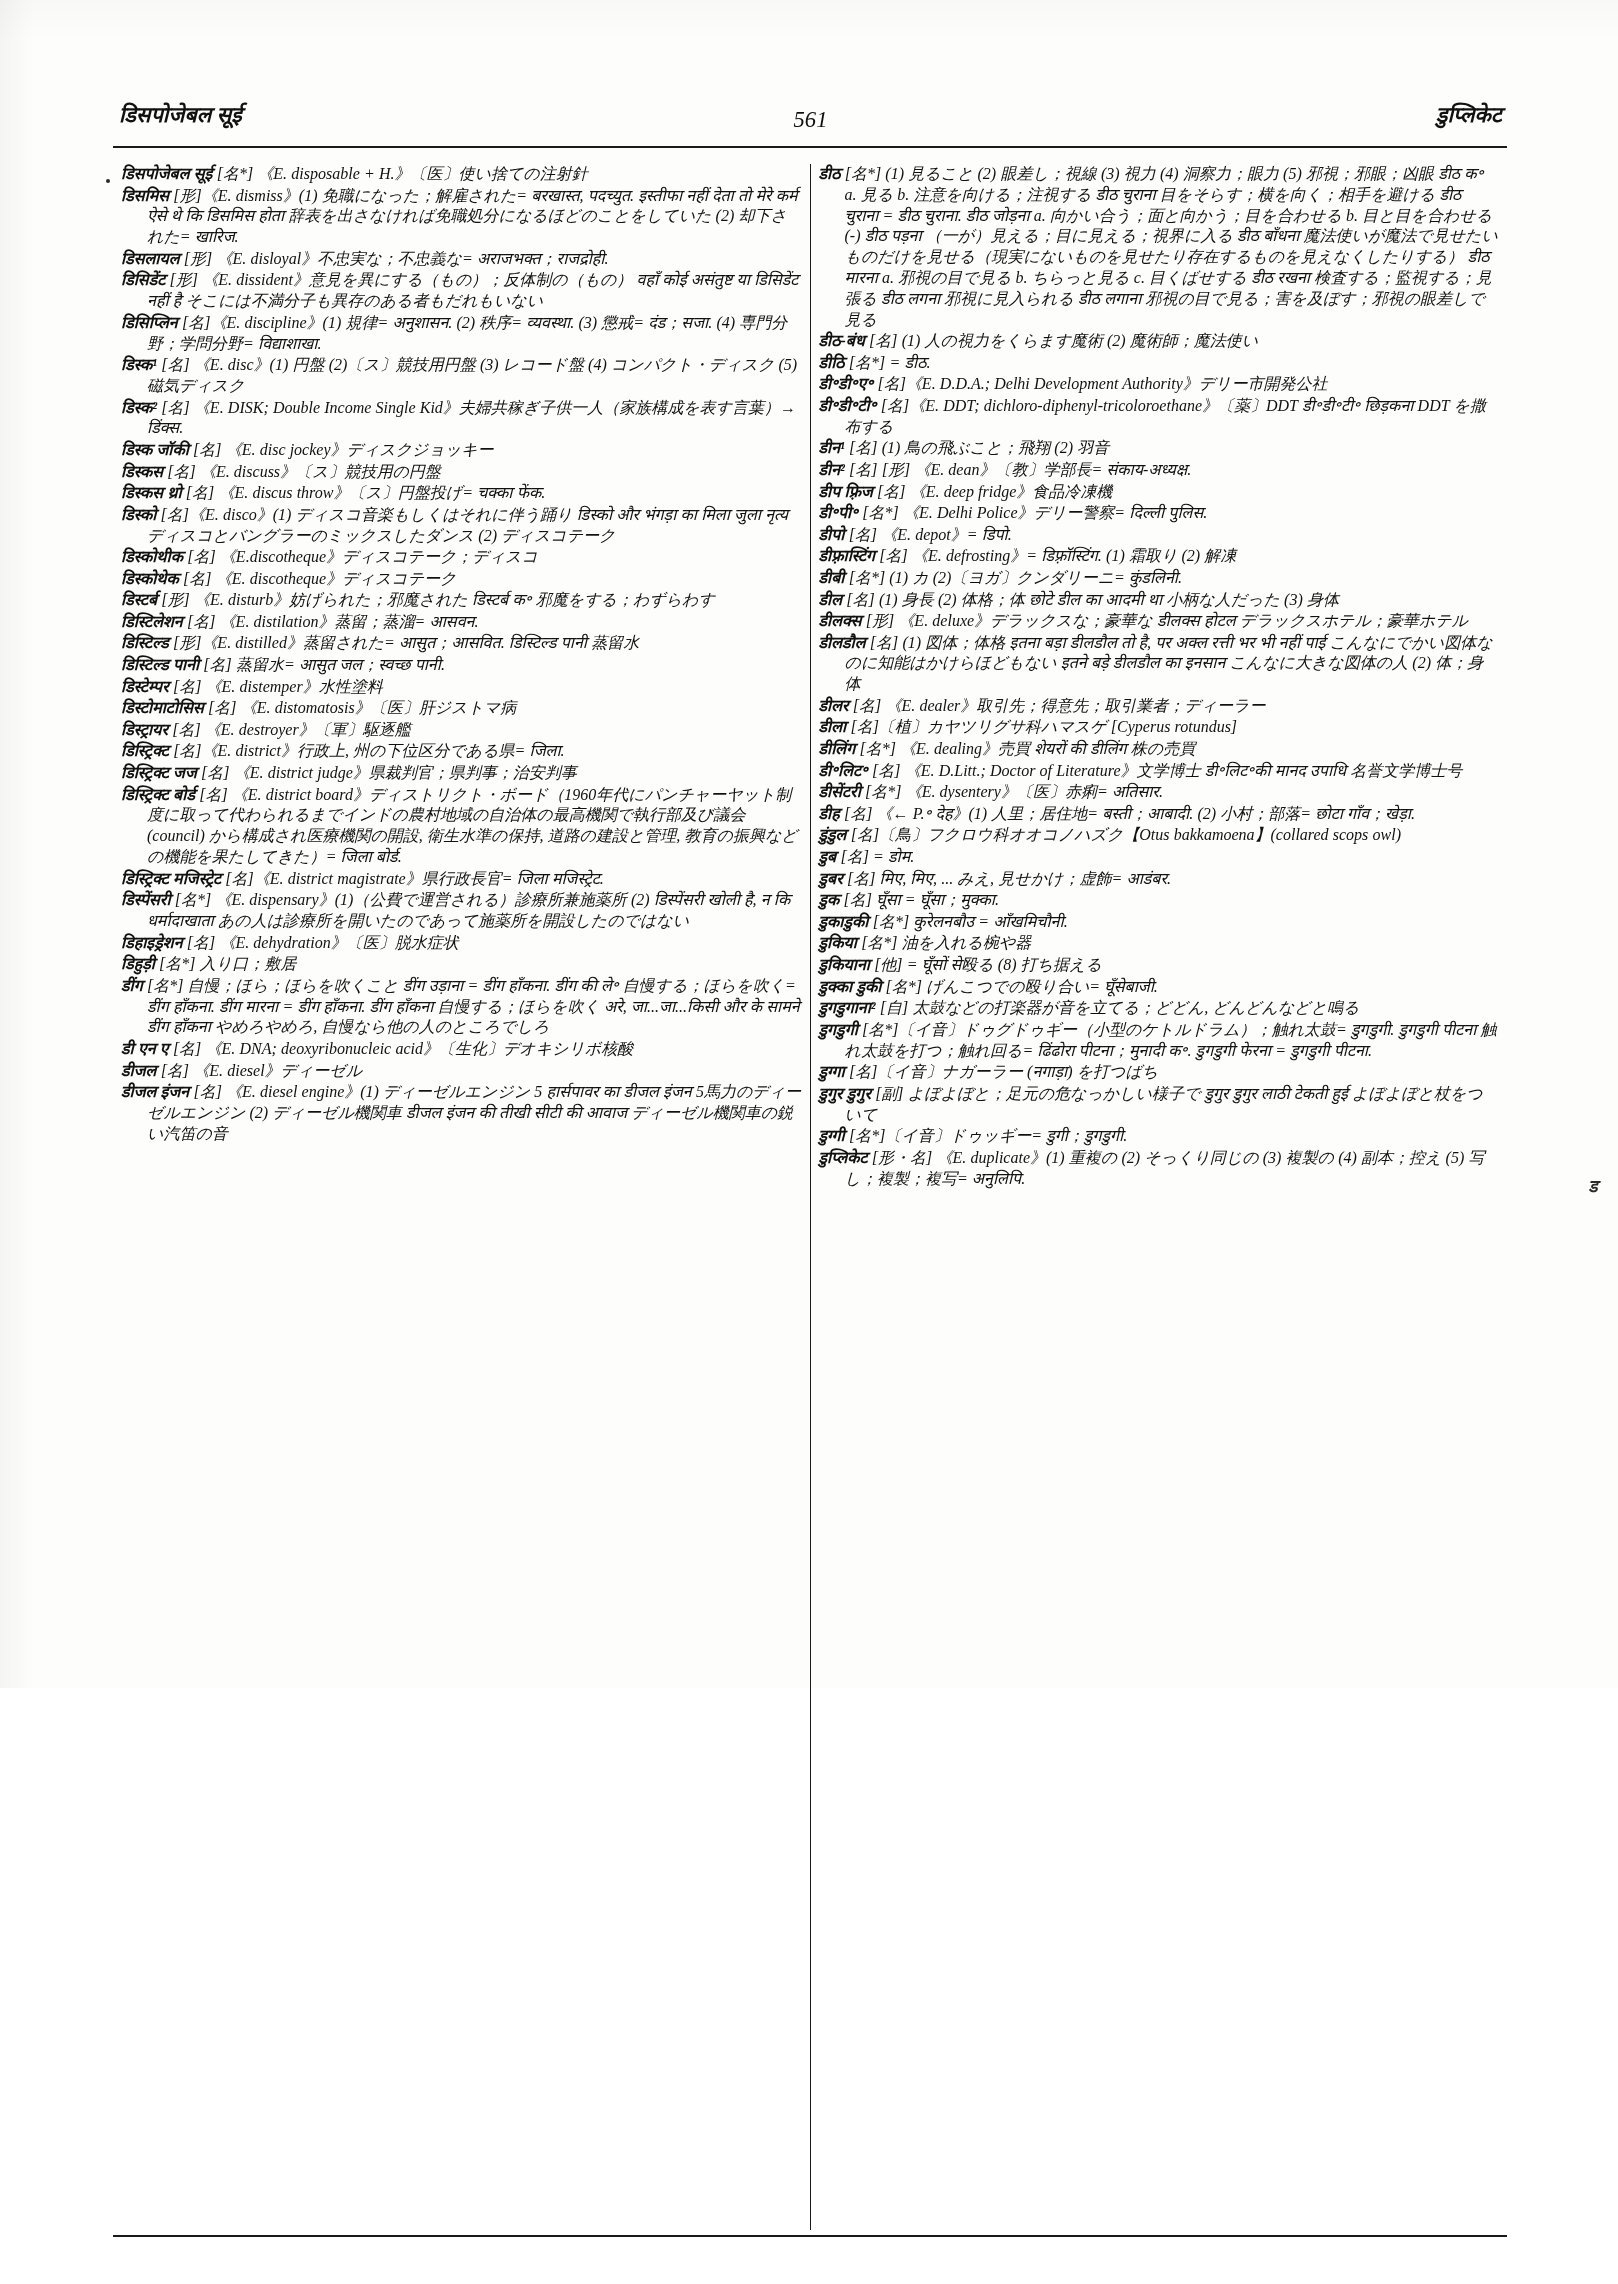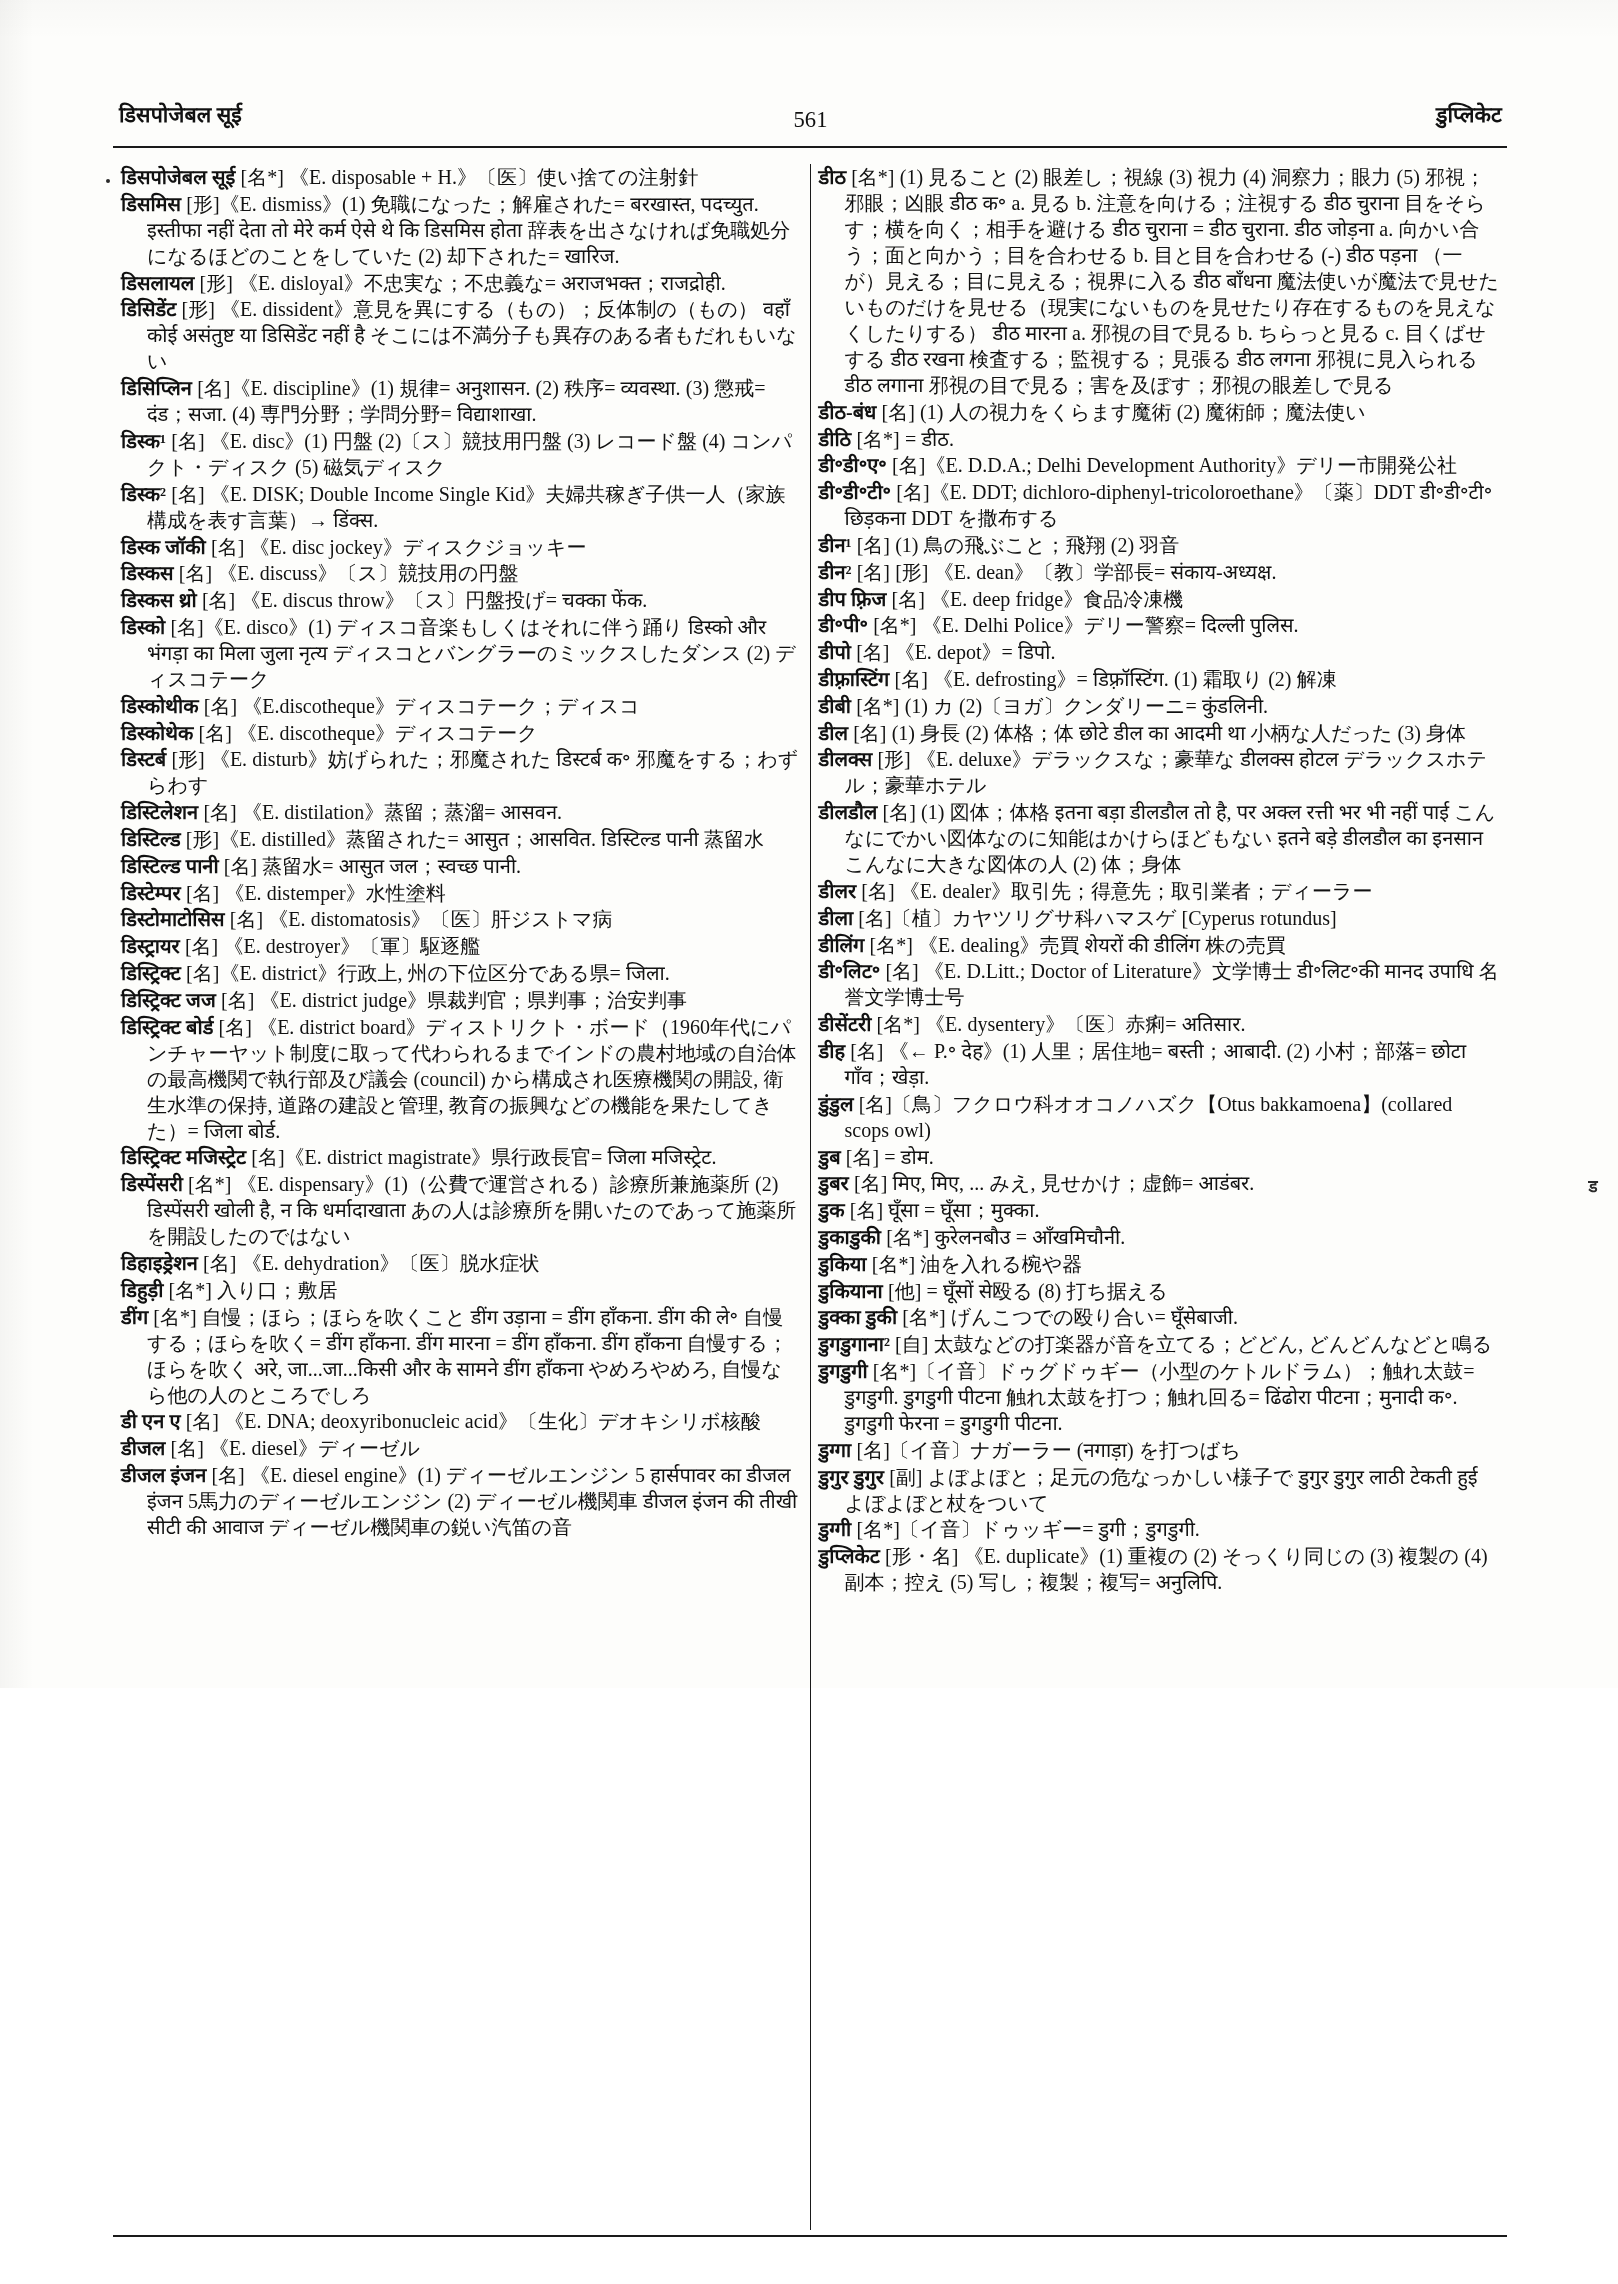--- a/index.html
+++ b/index.html
@@ -14,20 +14,21 @@
     color: #111111;
     position: relative;
     overflow: hidden;
   }
   .page {
     position: absolute;
     left: 0; top: 0;
     width: 1619px;
     height: 1688px;
     background: #fdfdfb;
+    font-style: italic;
   }
   
   .paper-tint {
     position: absolute;
     left: 0; top: 0; right: 0; bottom: 0;
     background:
       linear-gradient(90deg, rgba(0,0,0,0.035) 0px, rgba(0,0,0,0.0) 34px),
       linear-gradient(180deg, rgba(0,0,0,0.02) 0px, rgba(0,0,0,0.0) 40px);
     pointer-events: none;
   }
@@ -80,21 +81,21 @@
     display: flex;
     gap: 0px;
   }
   .col {
     width: 683px;
     position: relative;
     padding: 0 8px 0 8px;
   }
   .col.left { border-right: 1.1px solid #1a1a1a; }
   .col-inner {
-    font-size: 20px;
+    font-size: 16px;
     line-height: 1.30;
     text-align: left;
   }
   .entry {
     margin: 0 0 0.8px 0;
     padding-left: 26px;
     text-indent: -26px;
     word-spacing: 0.2px;
   }
   .hw {

